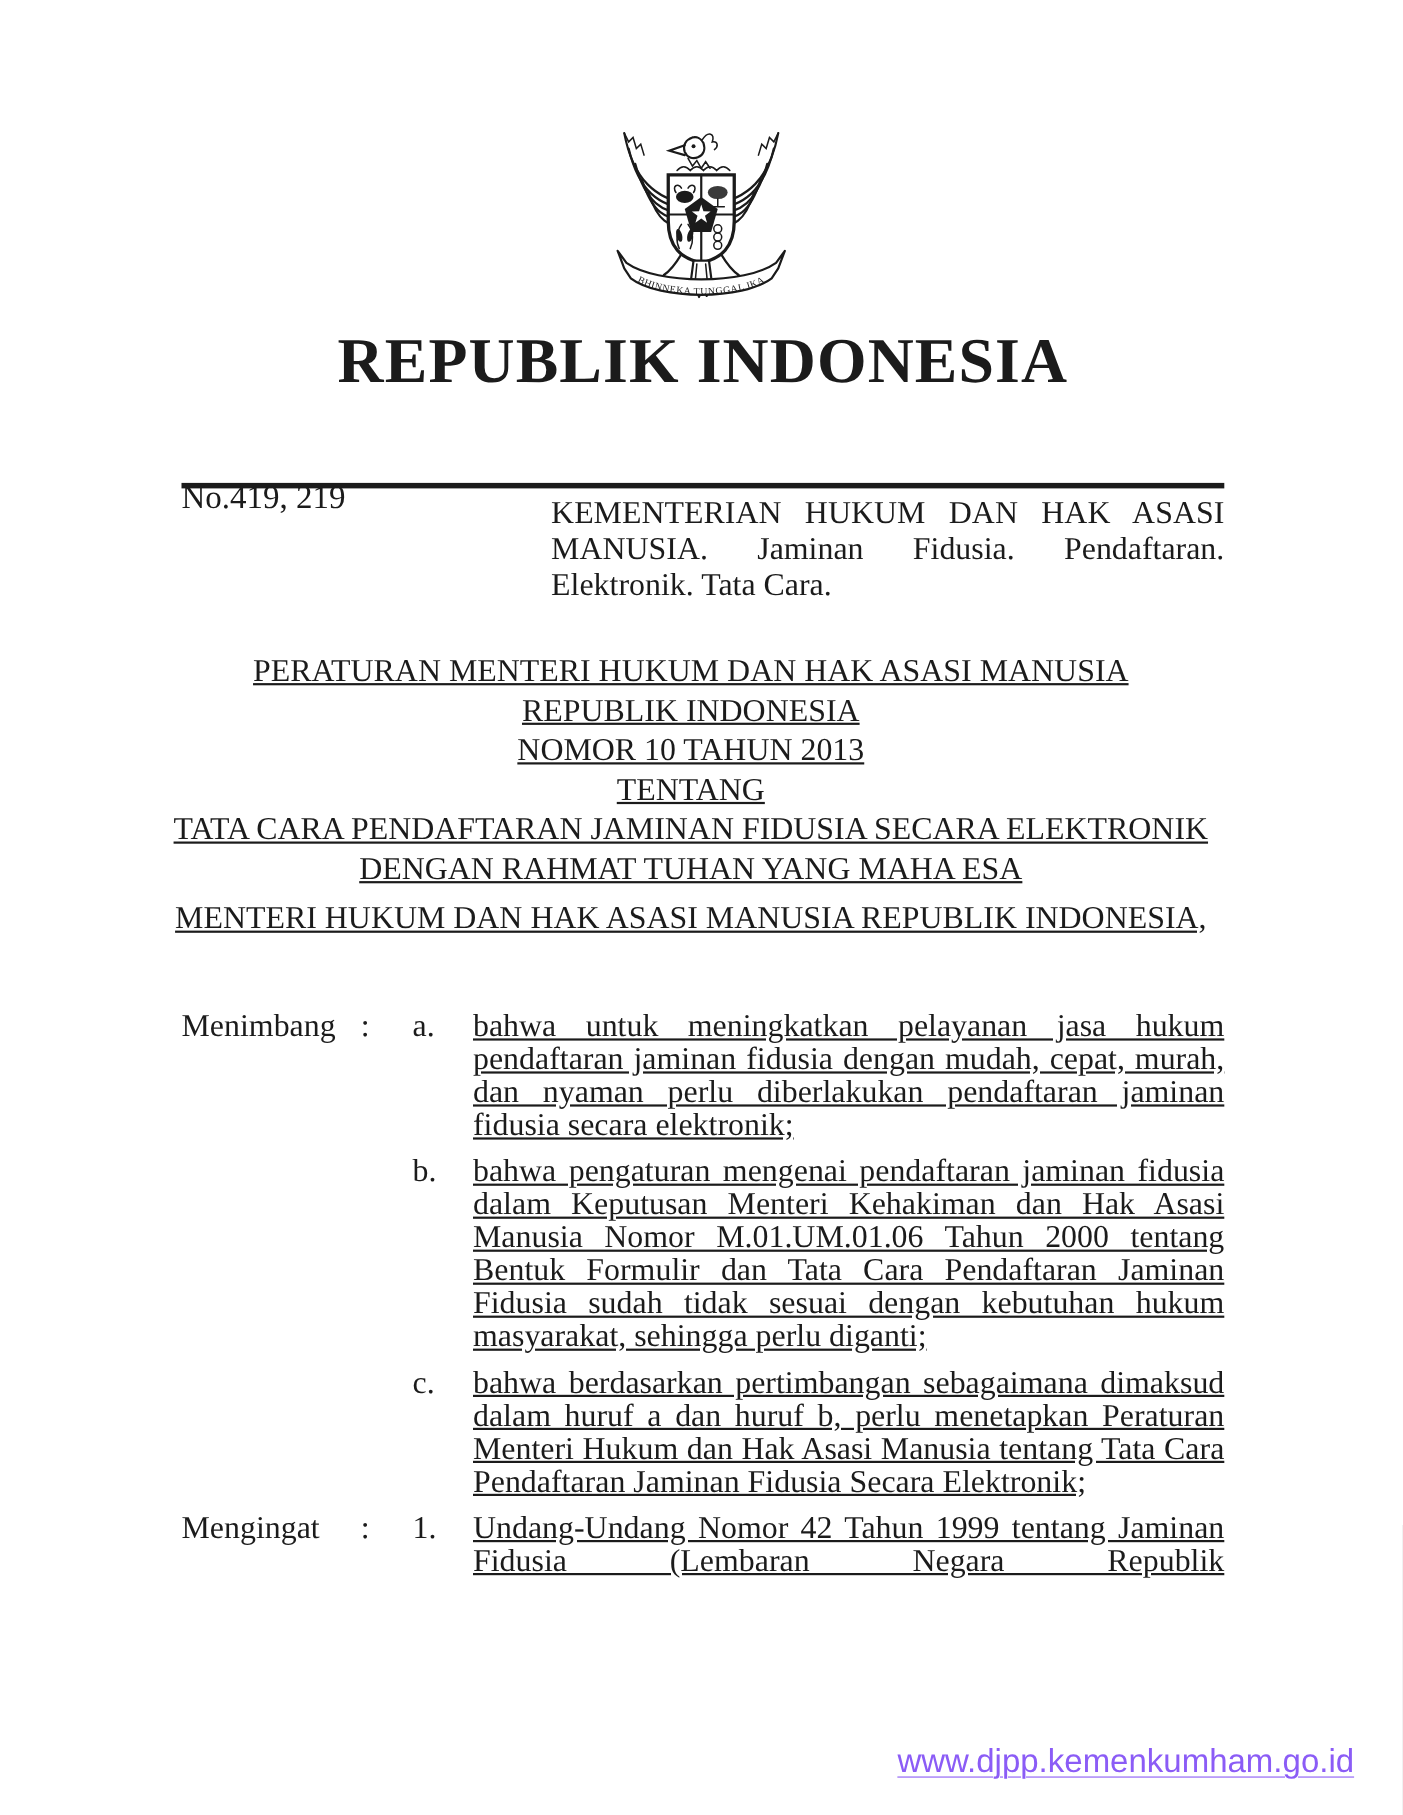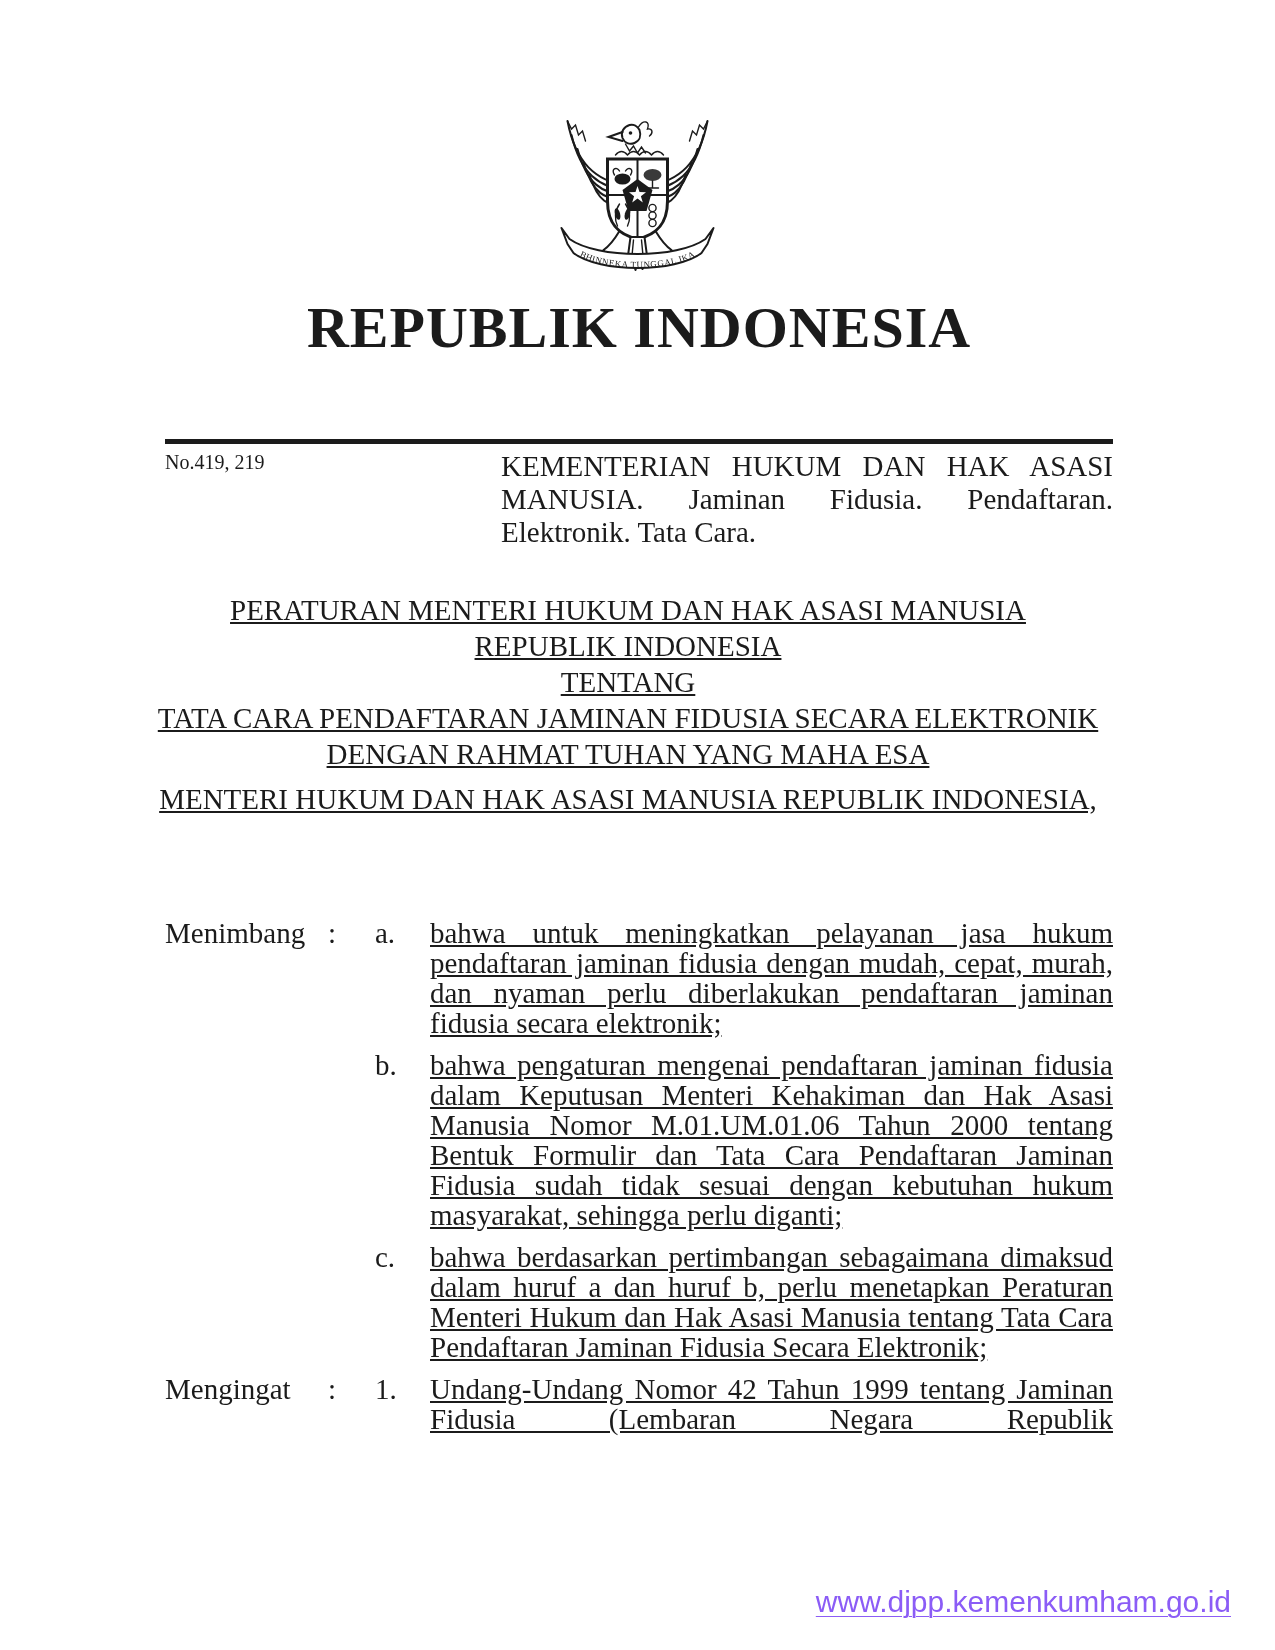--- a/index.html
+++ b/index.html
@@ -21,22 +21,22 @@
     position:absolute; top:291px; left:165px; width:948px;
     text-align:center;
     font-size:58px; font-weight:bold; line-height:73px;
     letter-spacing:1px;
   }
   .rule {
     position:absolute; top:439px; left:165px;
     width:948px; height:5px; background:#1b1b1b;
   }
   .gazette-number {
-    position:absolute; top:446px; left:165px;
-    font-size:20px; line-height:33px;
+    position:absolute; top:436px; left:165px;
+    font-size:30px; line-height:33px;
   }
   .gazette-subject {
     position:absolute; top:450px; left:501px; width:612px;
     font-size:29px; line-height:33px;
     text-align:justify;
   }
   .title-block {
     position:absolute; top:592px; left:154px; width:948px;
     text-align:center; font-size:29px; line-height:36px;text-decoration:underline;
   }
@@ -156,20 +156,21 @@
   </div>
 
   <div class="rule"></div>
 
   <div class="gazette-number">No.419, 219</div>
   <div class="gazette-subject">KEMENTERIAN HUKUM DAN HAK ASASI MANUSIA. Jaminan Fidusia. Pendaftaran. Elektronik. Tata Cara.</div>
 
   <div class="title-block">
     <div>PERATURAN MENTERI HUKUM DAN HAK ASASI MANUSIA</div>
     <div>REPUBLIK INDONESIA</div>
+    <div>NOMOR 10 TAHUN 2013</div>
     <div>TENTANG</div>
     <div>TATA CARA PENDAFTARAN JAMINAN FIDUSIA SECARA ELEKTRONIK</div>
     <div class="invocation">DENGAN RAHMAT TUHAN YANG MAHA ESA</div>
     <div class="authority">MENTERI HUKUM DAN HAK ASASI MANUSIA REPUBLIK INDONESIA,</div>
   </div>
 
   <div class="body-block">
 
     <div class="clause-row">
       <div>Menimbang</div>

